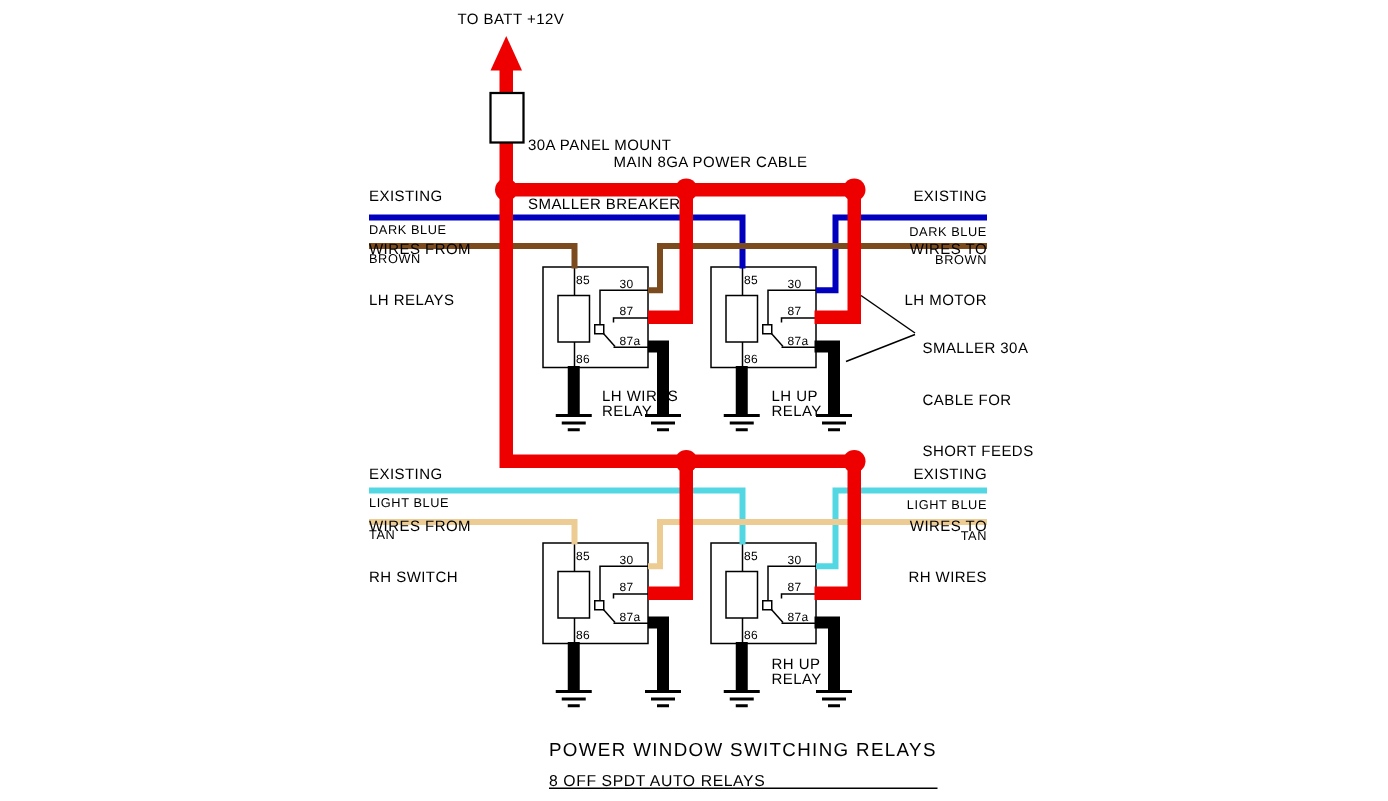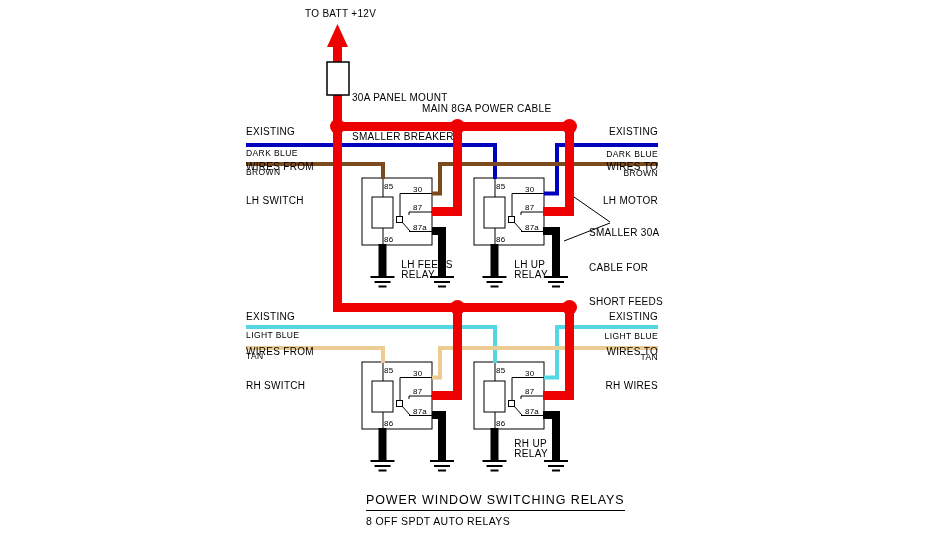--- a/index.html
+++ b/index.html
@@ -5,21 +5,21 @@
   html,body{margin:0;padding:0;background:#fff;}
   .stage{position:relative;width:925px;height:534px;background:#ffffff;overflow:hidden;
          font-family:"Liberation Sans",sans-serif;color:#000;}
   .stage svg{position:absolute;left:0;top:0;}
   .lbl{position:absolute;font-size:10px;line-height:11.5px;letter-spacing:0.3px;white-space:pre;}
   .lbl .ln{display:block;}
   .wirelbl{position:absolute;font-size:8.5px;line-height:9px;letter-spacing:0.4px;white-space:pre;}
   .ralign{width:68px;text-align:right;}
   .relaylbl{position:absolute;font-size:10px;line-height:10.5px;letter-spacing:0.3px;white-space:pre;}
   .title{position:absolute;font-size:12.5px;letter-spacing:0.9px;border-bottom:1.5px solid #000;
-         padding-bottom:3px;white-space:pre;}
+         padding-bottom:18px;white-space:pre;}
   .subtitle{position:absolute;font-size:10.5px;letter-spacing:0.4px;white-space:pre;}
   svg text{font-family:"Liberation Sans",sans-serif;font-size:8px;fill:#000;letter-spacing:0.2px;}
 </style>
 </head>
 <body>
 
 <div class="stage">
 
   <svg width="925" height="534" viewBox="0 0 925 534">
 
@@ -176,44 +176,44 @@
   <div class="lbl" style="left:305px;top:8px">TO BATT +12V</div>
 
   <div class="lbl" style="left:352px;top:65px;line-height:13px">
     <span class="ln">30A PANEL MOUNT</span>
     <span class="ln">SMALLER BREAKER</span>
   </div>
 
   <div class="lbl" style="left:246px;top:103px">
     <span class="ln">EXISTING</span>
     <span class="ln">WIRES FROM</span>
-    <span class="ln">LH SWITCH</span>
-  </div>
-
-  <div class="lbl" style="left:422px;top:103px">MAIN 8GA POWER CABLE</div>
+    <span class="ln">LH RELAYS</span>
+  </div>
+
+  <div class="lbl" style="left:409px;top:103px">MAIN 8GA POWER CABLE</div>
 
   <div class="lbl ralign" style="left:590px;top:103px">
     <span class="ln">EXISTING</span>
     <span class="ln">WIRES TO</span>
     <span class="ln">LH MOTOR</span>
   </div>
 
   <div class="wirelbl" style="left:246px;top:149px">DARK BLUE</div>
   <div class="wirelbl" style="left:246px;top:168px">BROWN</div>
   <div class="wirelbl ralign" style="left:590px;top:150px">DARK BLUE</div>
   <div class="wirelbl ralign" style="left:590px;top:169px">BROWN</div>
 
-  <div class="lbl" style="left:589px;top:204px">
+  <div class="lbl" style="left:615px;top:204px">
     <span class="ln">SMALLER 30A</span>
     <span class="ln">CABLE FOR</span>
     <span class="ln">SHORT FEEDS</span>
   </div>
 
   <div class="relaylbl" style="left:389px;top:249px">
-    <span class="ln">LH FEEDS</span>
+    <span class="ln">LH WIRES</span>
     <span class="ln">RELAY</span>
   </div>
   <div class="relaylbl" style="left:502px;top:249px">
     <span class="ln">LH UP</span>
     <span class="ln">RELAY</span>
   </div>
 
   <div class="lbl" style="left:246px;top:288px">
     <span class="ln">EXISTING</span>
     <span class="ln">WIRES FROM</span>

